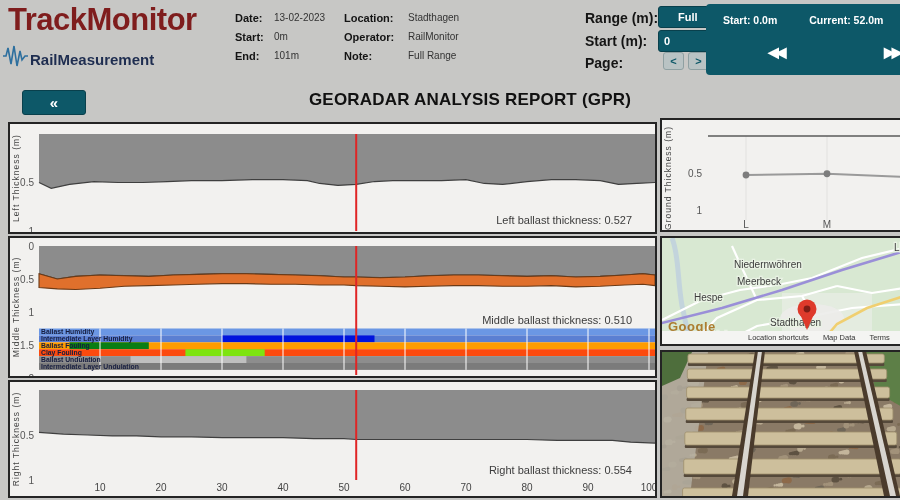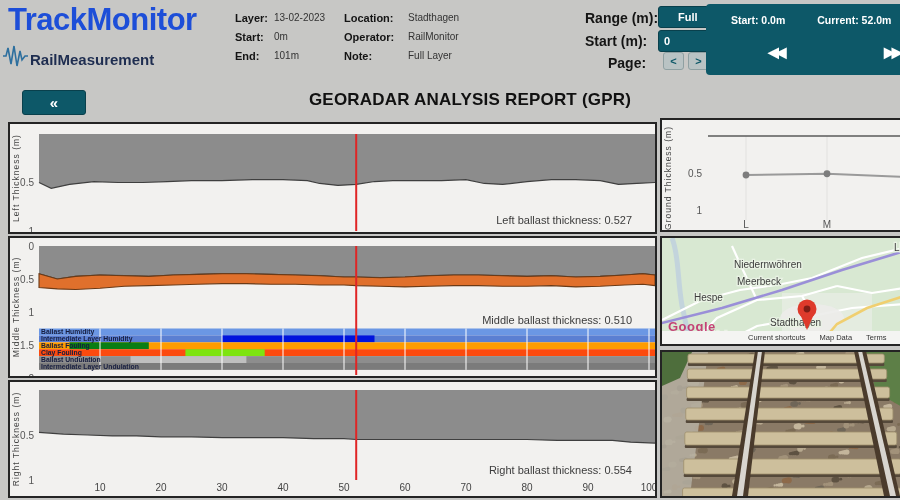--- a/index.html
+++ b/index.html
@@ -1,20 +1,20 @@
 <!DOCTYPE html>
 <html><head>
 <meta charset="utf-8">
 <style>
   html,body{margin:0;padding:0}
   body{width:900px;height:500px;overflow:hidden;position:relative;background:#c7c7c5;
        font-family:"Liberation Sans",sans-serif;-webkit-font-smoothing:antialiased}
   .abs{position:absolute}
   
-  #brand-title{left:8px;top:2px;font-size:31px;font-weight:800;color:#1d4ed8;letter-spacing:-.5px}
+  #brand-title{left:8px;top:2px;font-size:31px;font-weight:800;color:#7f1d1d;letter-spacing:-.5px}
   #brand-sub{left:30px;top:51px;font-size:15px;font-weight:700;color:#1e2d50}
   #brand-wave{left:2px;top:44px}
   .fld-label{font-size:11px;font-weight:700;color:#141414}
   .fld-value{font-size:10px;color:#333}
   .ctl-label{font-size:14px;font-weight:700;color:#141414}
   .teal-box{background:#0d5868;color:#fff;border-radius:3px;border:1px solid #09404c}
   #range-dd{left:658px;top:6px;width:64px;height:20px;font-size:11px;font-weight:700;
             display:flex;align-items:center;justify-content:space-between;padding:0 19px;cursor:pointer}
   #start-input{left:658px;top:30px;width:64px;height:20px;font-size:11px;font-weight:700;
                display:flex;align-items:center;padding:0 5px}
@@ -32,59 +32,59 @@
   #chart-left  {left:8px; top:122px;width:649px;height:112px}
   #chart-middle{left:8px; top:236px;width:649px;height:142px}
   #chart-right {left:8px; top:380px;width:649px;height:118px}
   #panel-ground{left:660px;top:118px;width:246px;height:114px}
   #panel-map   {left:660px;top:236px;width:246px;height:110px;background:#d8e8d2;overflow:hidden}
   #panel-photo {left:660px;top:350px;width:246px;height:148px;background:#8a7a66;overflow:hidden}
   svg{display:block}
   .town{font-size:10px;fill:#3c3c3c;paint-order:stroke;stroke:#e9f2e4;stroke-width:2.5px;font-weight:400}
   #map-attrib{position:absolute;left:0;bottom:0;right:0;height:13px;background:#f4f4f2;display:flex;
               align-items:center;gap:14px;padding-left:86px;font-size:7.5px;color:#333;white-space:nowrap}
-  #google-wm{position:absolute;left:6px;bottom:10px;font-size:13px;font-weight:700;color:#be185d;opacity:.8;letter-spacing:.5px}
+  #google-wm{position:absolute;left:6px;bottom:10px;font-size:13px;font-weight:700;color:#a16207;opacity:.8;letter-spacing:.5px}
 </style>
 </head>
 <body>
 
 <div class="abs" id="brand-title">TrackMonitor</div>
 <svg class="abs" id="brand-wave" width="27" height="24" viewBox="0 0 27 24">
   <polyline points="1,12 4,12 6,4 9,20 12,2 15,22 18,7 20,16 23,12 26,12" fill="none" stroke="#2d6f9e" stroke-width="1.6"></polyline>
 </svg>
 <div class="abs" id="brand-sub">RailMeasurement</div>
 
-<div class="abs fld-label" style="left:235px;top:12px">Layer:</div>
+<div class="abs fld-label" style="left:235px;top:12px">Date:</div>
 <div class="abs fld-value" style="left:274px;top:12px">13-02-2023</div>
 <div class="abs fld-label" style="left:235px;top:31px">Start:</div>
 <div class="abs fld-value" style="left:274px;top:31px">0m</div>
 <div class="abs fld-label" style="left:235px;top:50px">End:</div>
 <div class="abs fld-value" style="left:274px;top:50px">101m</div>
 
 <div class="abs fld-label" style="left:344px;top:12px">Location:</div>
 <div class="abs fld-value" style="left:408px;top:12px">Stadthagen</div>
 <div class="abs fld-label" style="left:344px;top:31px">Operator:</div>
 <div class="abs fld-value" style="left:408px;top:31px">RailMonitor</div>
 <div class="abs fld-label" style="left:344px;top:50px">Note:</div>
-<div class="abs fld-value" style="left:408px;top:50px">Full Layer</div>
+<div class="abs fld-value" style="left:408px;top:50px">Full Range</div>
 
 <div class="abs ctl-label" style="left:585px;top:10px">Range (m):</div>
 <div class="abs teal-box" id="range-dd">
   <span>Full</span>
   <span style="font-size:10px;margin-top:-4px">⌄</span>
 </div>
 <div class="abs ctl-label" style="left:585px;top:33px">Start (m):</div>
 <div class="abs teal-box" id="start-input">0</div>
-<div class="abs ctl-label" style="left:608px;top:55px">Page:</div>
+<div class="abs ctl-label" style="left:585px;top:55px">Page:</div>
 <div class="abs page-btn" style="left:663px;top:52px">&lt;</div>
 <div class="abs page-btn" style="left:688px;top:52px">&gt;</div>
 
 <div class="abs" id="transport">
   <div class="t-row">
-    <span class="t-lbl" style="margin-left:25px">Start: 0.0m</span>
+    <span class="t-lbl" style="margin-left:17px">Start: 0.0m</span>
     <span class="t-lbl" style="margin-left:32px">Current: 52.0m</span>
     <span class="t-lbl" style="margin-left:18px">End: 101.0m</span>
   </div>
   <div class="t-btn" style="left:62px">◀◀</div>
   <div class="t-btn" style="left:178px">▶▶</div>
 </div>
 
 <div class="abs teal-box" id="back-btn">«</div>
 <div class="abs" id="report-title">GEORADAR ANALYSIS REPORT (GPR)</div>
 
@@ -201,21 +201,21 @@
       <text x="50" y="101" font-size="10" fill="#3c3c3c" text-anchor="start" font-family="Liberation Sans, sans-serif" font-weight="normal" class="town">Helpsen</text>
       <text x="232" y="13" font-size="10" fill="#3c3c3c" text-anchor="start" font-family="Liberation Sans, sans-serif" font-weight="normal" class="town">Lindhorst</text>
       <g>
         <path d="M137,74 L153,74 L145,92 Z" fill="#de3a2b"></path>
         <circle cx="145" cy="71" r="9.5" fill="#de3a2b"></circle>
         <circle cx="145" cy="71" r="3.4" fill="#7e1d15"></circle>
       </g>
     </svg>
   <div id="google-wm">Google</div>
   <div id="map-attrib">
-    <span>Current shortcuts</span>
+    <span>Location shortcuts</span>
     <span>Map Data</span>
     <span>Terms</span>
 
   </div>
 </div>
 
 <div class="panel" id="panel-photo">
   <svg id="photo-svg" width="242" height="144">
       <rect x="0" y="0" width="242" height="144" fill="#8a7a66"></rect>
       <circle cx="0.0" cy="0.0" r="1.0" fill="#7b6b55"></circle>

